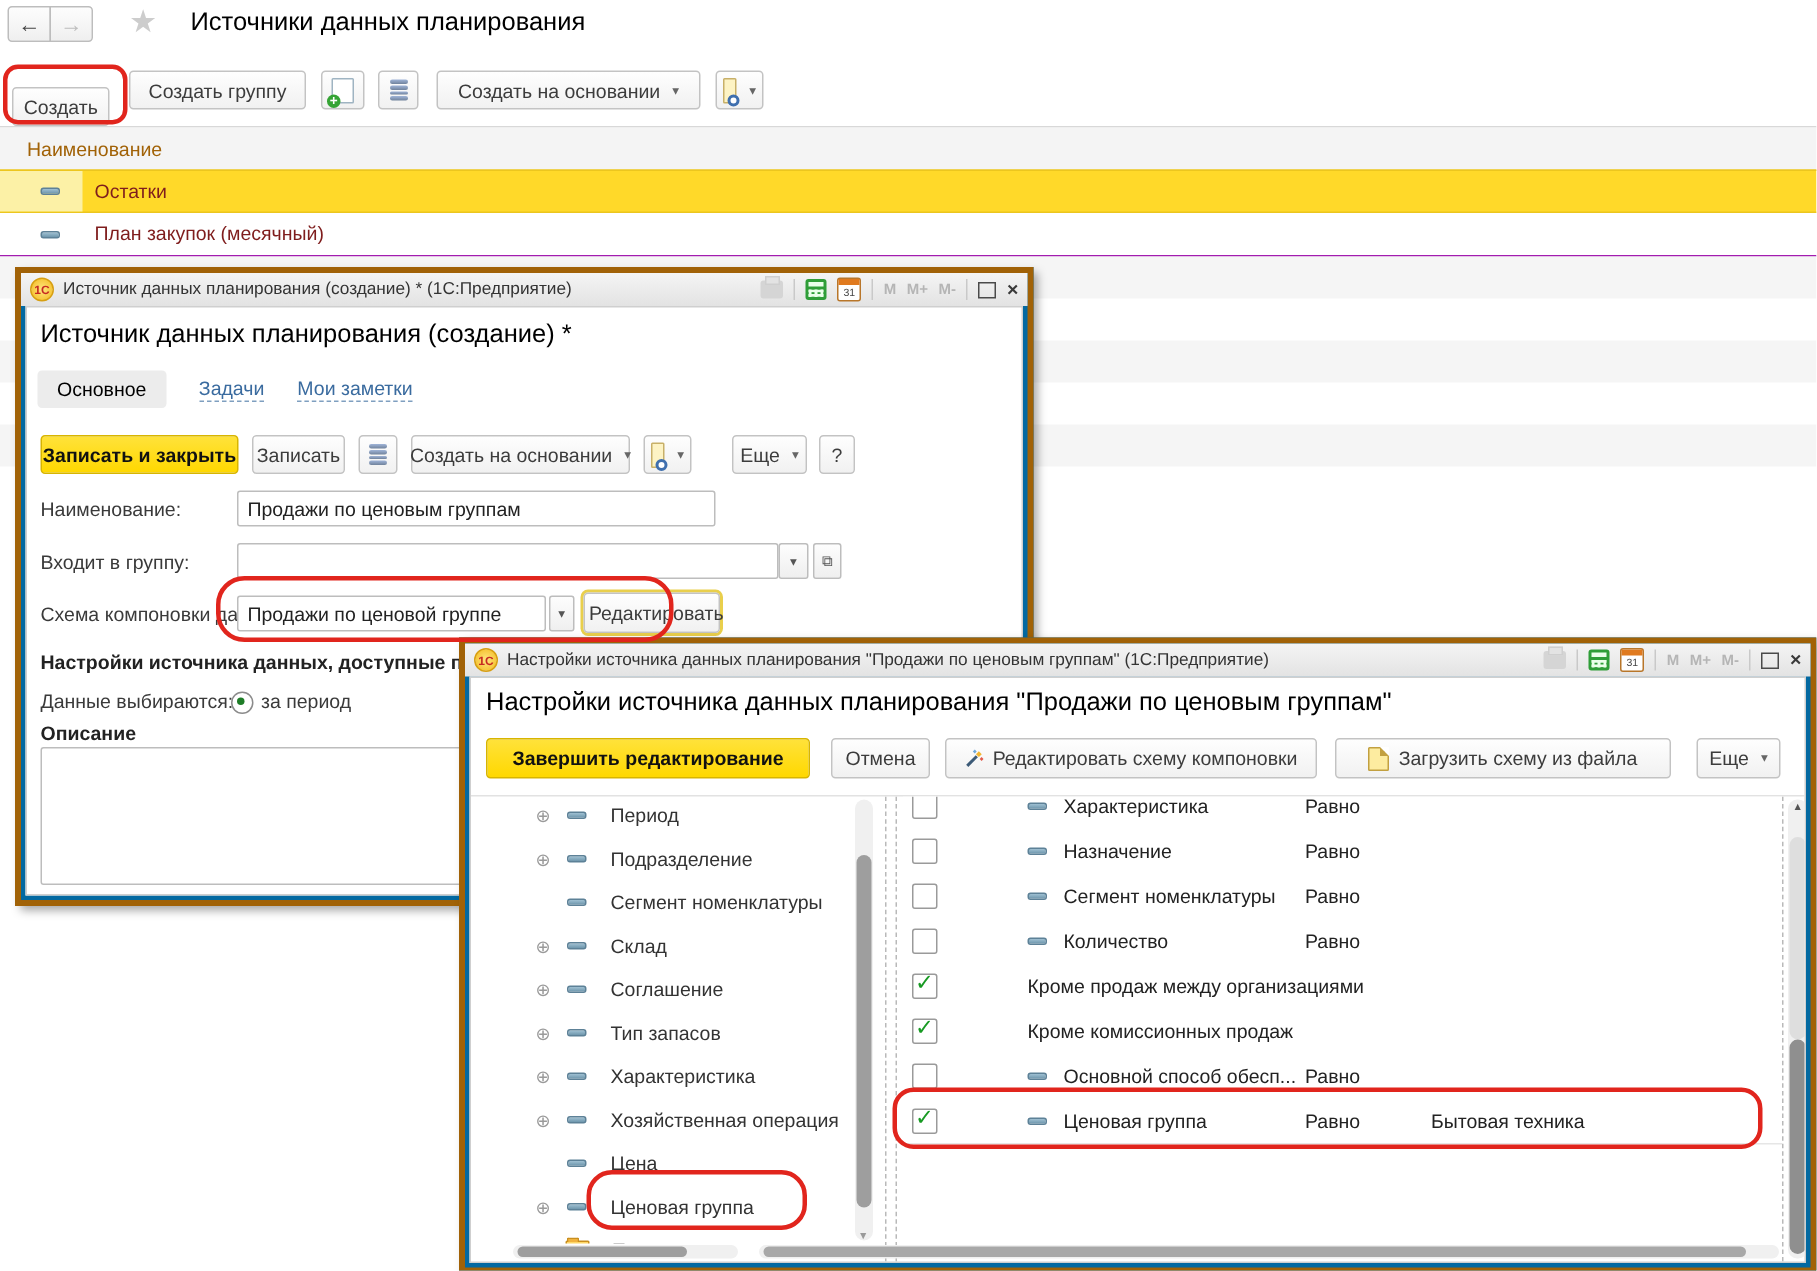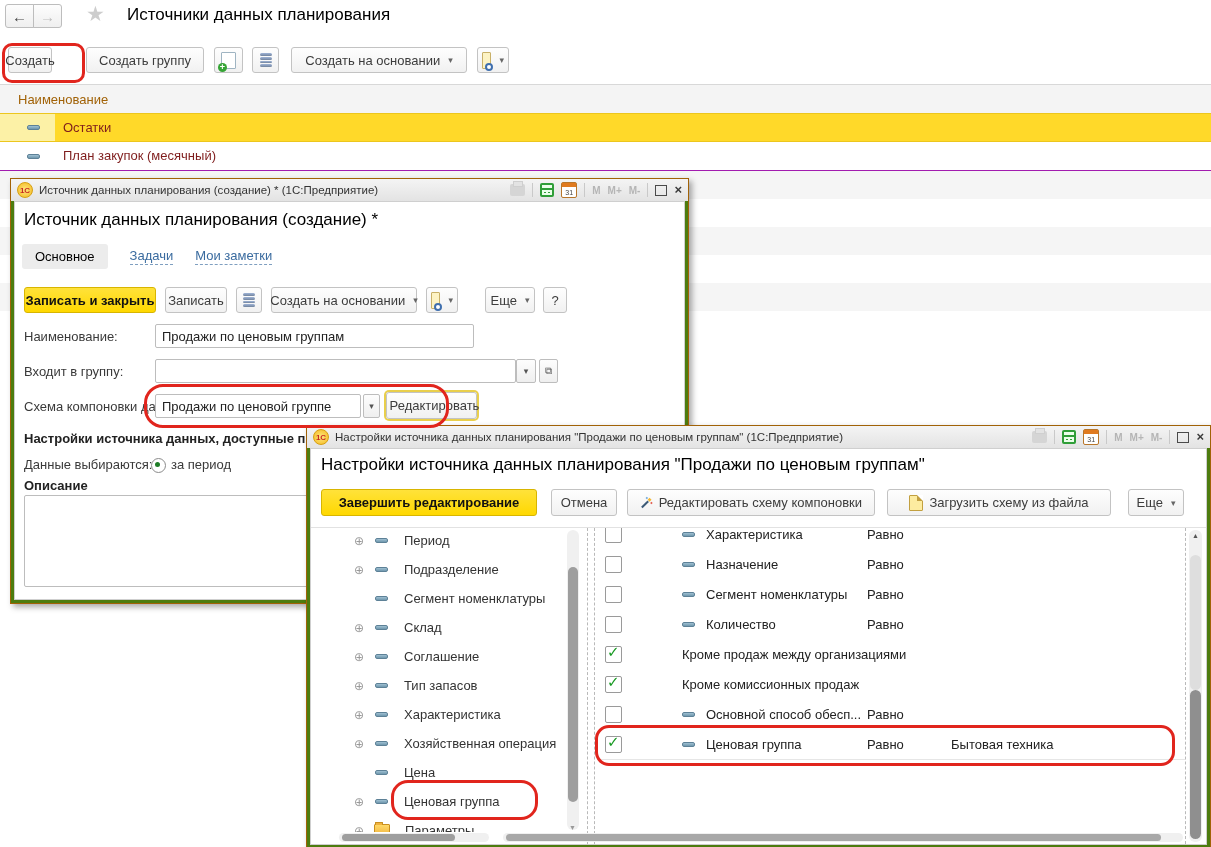--- a/index.html
+++ b/index.html
@@ -30,21 +30,21 @@
           border-radius:1px;position:relative;display:inline-block;}
   .folder:before{content:"";position:absolute;left:0;top:-3px;width:6px;height:2px;background:#f0b23e;
           border:1px solid #c98f1f;border-bottom:none;border-radius:1px 1px 0 0;}
   
   .cb{width:15px;height:15px;background:#fff;border:1px solid #9a9a9a;border-radius:2px;position:relative;display:inline-block;}
   .cb.checked:after{content:"✓";position:absolute;left:1px;top:-4px;color:#189a23;font-weight:bold;font-size:15px;}
   
   .radio{width:13px;height:13px;border:1px solid #8b8b8b;border-radius:50%;background:#fff;display:inline-block;position:relative;}
   .radio.sel:after{content:"";position:absolute;left:3px;top:3px;width:5px;height:5px;border-radius:50%;background:#1e7d27;}
   
-  .win{position:absolute;background:#4d7c0f;border:1px solid #a16207;box-shadow:3px 3px 6px rgba(0,0,0,.35);box-sizing:border-box;}
+  .win{position:absolute;background:#0369a1;border:4px solid #a16207;box-shadow:3px 3px 6px rgba(0,0,0,.35);box-sizing:border-box;}
   .titlebar{height:22px;display:flex;align-items:center;padding:0 6px;gap:6px;
             background:linear-gradient(#f4f4f4,#e3e3e3);font-size:11.5px;color:#333;}
   .logo1c{width:14px;height:14px;border-radius:50%;background:radial-gradient(#ffe680,#f3b91d);
           border:1px solid #d79f12;color:#c62a22;font-size:8px;font-weight:bold;display:inline-flex;
           align-items:center;justify-content:center;flex:none;}
   .tb-title{flex:1;white-space:nowrap;overflow:hidden;}
   .tb-icons{display:flex;align-items:center;gap:7px;flex:none;}
   .tb-sep{width:1px;height:14px;background:#c9c9c9;}
   .mem{font-size:10px;font-weight:bold;color:#b5b5b5;}
   .tb-max{width:10px;height:9px;border:1px solid #4a4a4a;display:inline-block;}
@@ -96,21 +96,21 @@
     <span>←</span>
   </div>
   <div class="sq-btn abs" style="left:33px;top:4px;width:29px;height:24px;border-radius:0 3px 3px 0;color:#bdbdbd;font-size:15px;">
     <span>→</span>
   </div>
   <span class="abs" style="left:86px;top:2px;font-size:21px;color:#cdcdcd;">★</span>
   <span class="abs h1" style="left:127px;top:5px;">Источники данных планирования</span>
 </div>
 
 <div class="abs" style="left:0;top:44px;width:1211px;height:40px;border-bottom:1px solid #d8d8d8;">
-  <div class="btn abs" style="left:8px;top:3px;width:44px;">
+  <div class="btn abs" style="left:8px;top:14px;width:65px;">
     <span>Создать</span>
   </div>
   <div class="btn abs" style="left:86px;top:3px;width:118px;">
     <span>Создать группу</span>
   </div>
   <div class="btn abs" style="left:214px;top:3px;width:29px;padding:0;">
     <span class="i-doc-add"></span>
   </div>
   <div class="btn abs" style="left:252px;top:3px;width:27px;padding:0;">
     <span class="i-stack">

